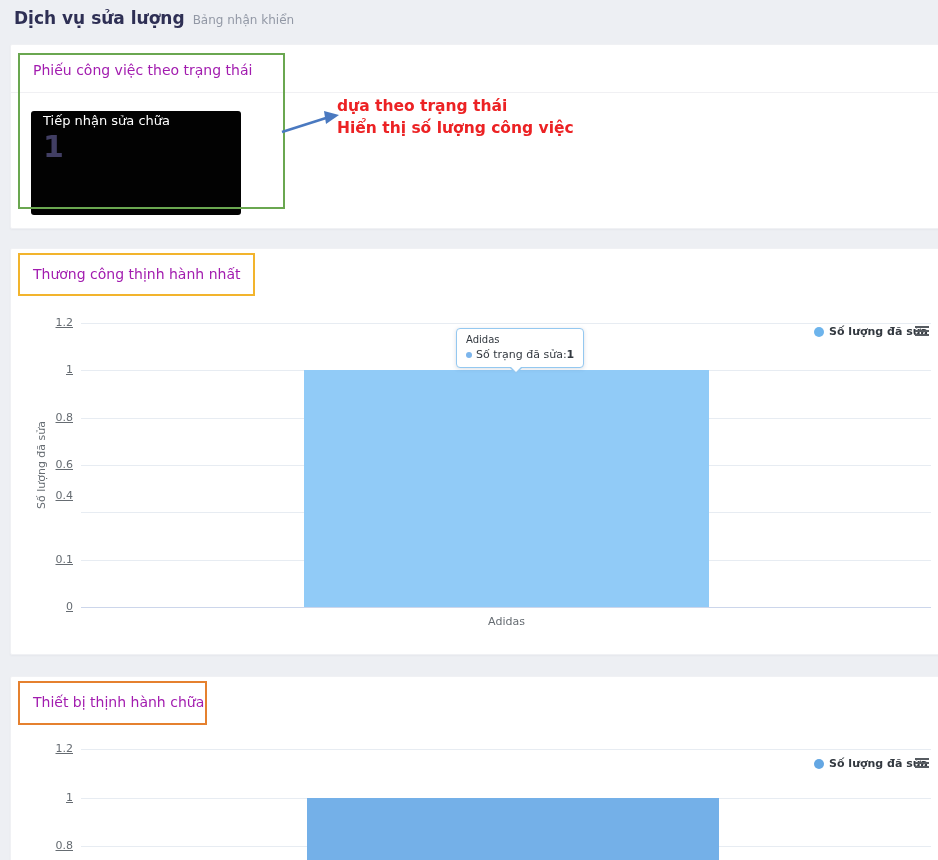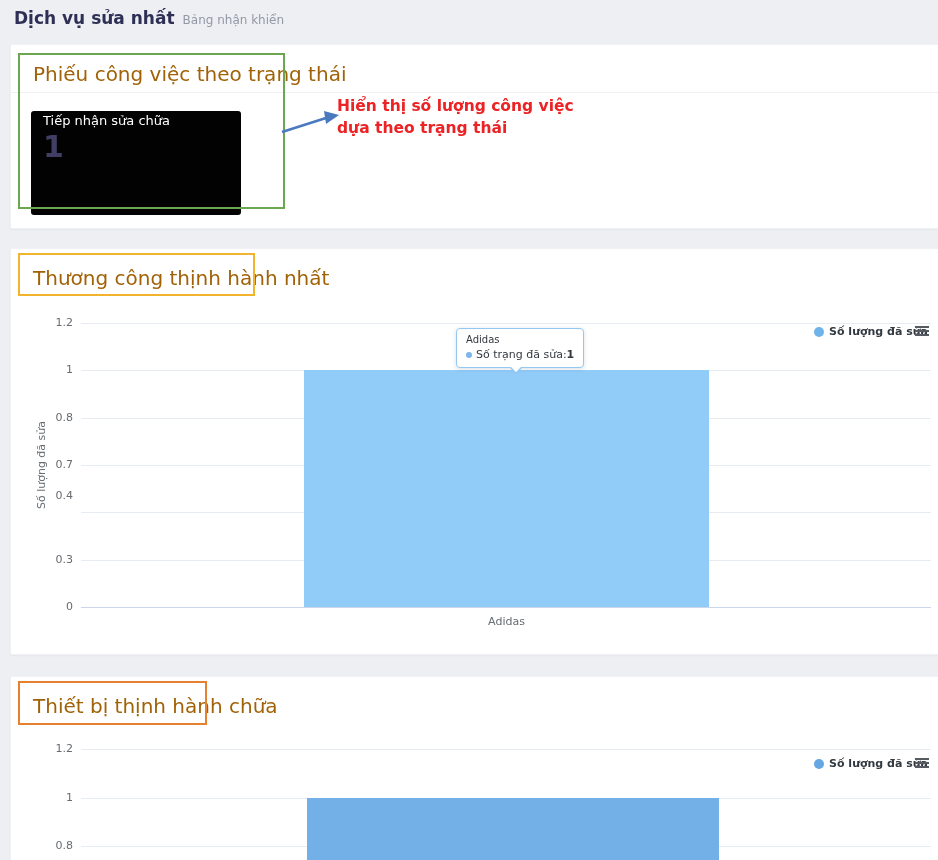--- a/index.html
+++ b/index.html
@@ -17,21 +17,21 @@
   .card{
     position:absolute;left:10px;width:calc(100% - 10px);
     background:#ffffff;border:1px solid #f0f1f4;border-radius:2px;
     box-shadow:0 1px 2px rgba(40,50,70,.04);
   }
   .card-status{top:44px;height:183px;}
   .card-brand{top:248px;height:405px;}
   .card-device{top:676px;height:260px;}
   .card-title{
     position:absolute;left:22px;top:17px;
-    font-size:20px;font-weight:500;color:#a16207;
+    font-size:14px;font-weight:500;color:#a21caf;
   }
   .card-divider{position:absolute;left:0;right:0;top:47px;height:1px;background:#f0f0f3;}
   
   .status-tile{
     position:absolute;left:20px;top:66px;width:210px;height:104px;
     background:#020202;border-radius:3px;padding:2px 12px;box-sizing:border-box;
     cursor:pointer;
   }
   .tile-label{font-size:13px;color:#ffffff;}
   .tile-value{font-size:30px;font-weight:700;color:#413e63;margin-top:4px;line-height:1;}
@@ -45,21 +45,21 @@
     position:absolute;left:337px;top:95px;z-index:21;
     font-size:15.5px;font-weight:700;color:#ec2224;line-height:22px;white-space:nowrap;
   }
   
   .y-axis-title{
     position:absolute;left:30px;font-size:11px;color:#666c72;white-space:nowrap;
     transform:translate(-50%,-50%) rotate(-90deg);
   }
   .ytick{
     position:absolute;width:44px;text-align:right;left:18px;
-    font-size:11px;color:#666c72;line-height:13px;
+    font-size:11px;color:#666c72;line-height:13px;text-decoration:underline;
   }
   .plot{position:absolute;left:70px;width:850px;border-bottom:1px solid #ccd6eb;}
   .gridline{position:absolute;left:0;right:0;height:1px;background:#e7ecf2;}
   .bar{position:absolute;cursor:pointer;}
   .bar-brand{left:223px;top:47px;width:405px;height:237px;background:#91cbf7;}
   .bar-device{left:226px;top:49px;width:412px;height:241px;background:#74b0e8;}
   .xtick{
     position:absolute;left:293px;width:405px;top:366px;text-align:center;
     font-size:11px;color:#666c72;
   }
@@ -94,55 +94,55 @@
   .tt-arrow{
     position:absolute;left:53px;bottom:-5px;width:0;height:0;
     border-left:6px solid transparent;border-right:6px solid transparent;
     border-top:6px solid #ffffff;
   }
 </style>
 </head>
 <body>
 
 <div class="page-header">
-  <span class="page-title">Dịch vụ sửa nhất</span><span class="page-subtitle">Bảng nhận khiển</span>
+  <span class="page-title">Dịch vụ sửa lượng</span><span class="page-subtitle">Bảng nhận khiển</span>
 </div>
 
 <section class="card card-status">
   <div class="card-title">Phiếu công việc theo trạng thái</div>
   <div class="card-divider"></div>
   <div class="status-tile">
     <div class="tile-label">Tiếp nhận sửa chữa</div>
     <div class="tile-value">1</div>
   </div>
 </section>
 
 <div class="hl hl-green"></div>
 
 <svg class="annotation-arrow" width="62" height="34" viewBox="0 0 62 34">
   <line x1="2" y1="28" x2="46" y2="14" stroke="#4a79c0" stroke-width="2.6"></line>
   <polygon points="44,7 59,11 46,20" fill="#4a79c0"></polygon>
 </svg>
 
 <div class="note">
+  <div>dựa theo trạng thái</div>
   <div>Hiển thị số lượng công việc</div>
-  <div>dựa theo trạng thái</div>
 </div>
 
 <section class="card card-brand">
   <div class="card-title">Thương công thịnh hành nhất</div>
 
   <div class="y-axis-title" style="top:216px;">Số lượng đã sửa</div>
 
   <span class="ytick" style="top:67px;">1.2</span>
   <span class="ytick" style="top:114px;">1</span>
   <span class="ytick" style="top:162px;">0.8</span>
-  <span class="ytick" style="top:209px;">0.7</span>
+  <span class="ytick" style="top:209px;">0.6</span>
   <span class="ytick" style="top:240px;">0.4</span>
-  <span class="ytick" style="top:304px;">0.3</span>
+  <span class="ytick" style="top:304px;">0.1</span>
   <span class="ytick" style="top:351px;">0</span>
 
   <div class="plot" style="top:74px;height:284px;">
     <div class="gridline" style="top:0;"></div>
     <div class="gridline" style="top:47px;"></div>
     <div class="gridline" style="top:95px;"></div>
     <div class="gridline" style="top:142px;"></div>
     <div class="gridline" style="top:189px;"></div>
     <div class="gridline" style="top:237px;"></div>
     <div class="bar bar-brand"></div>

